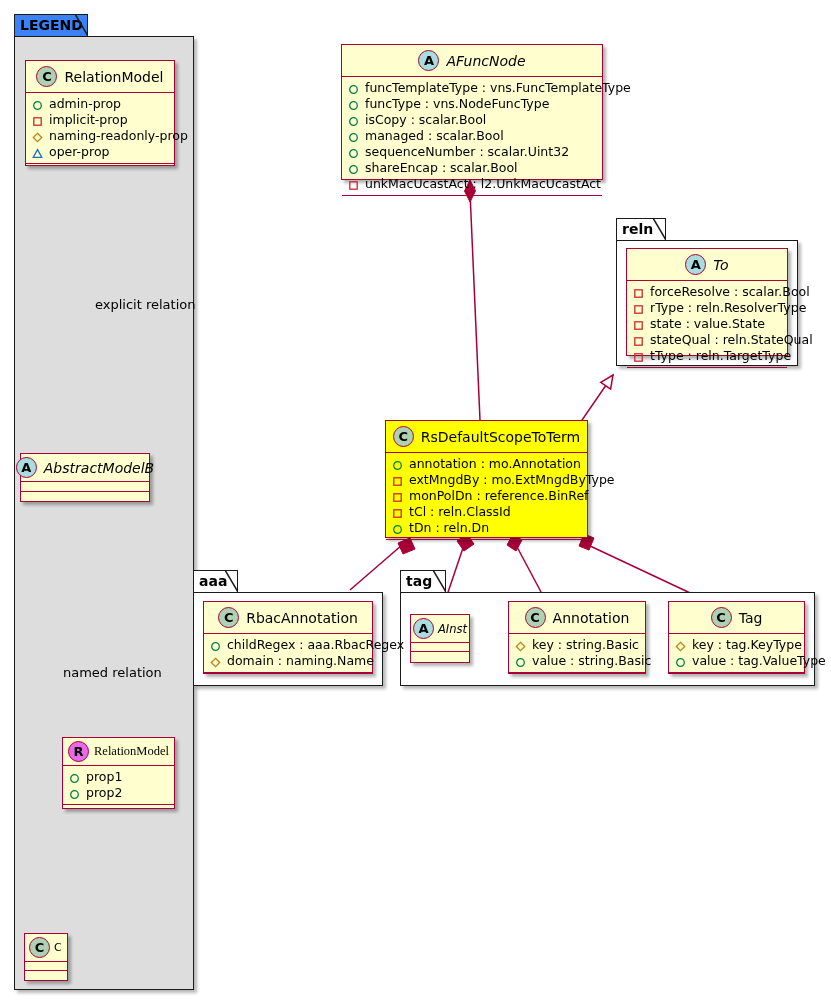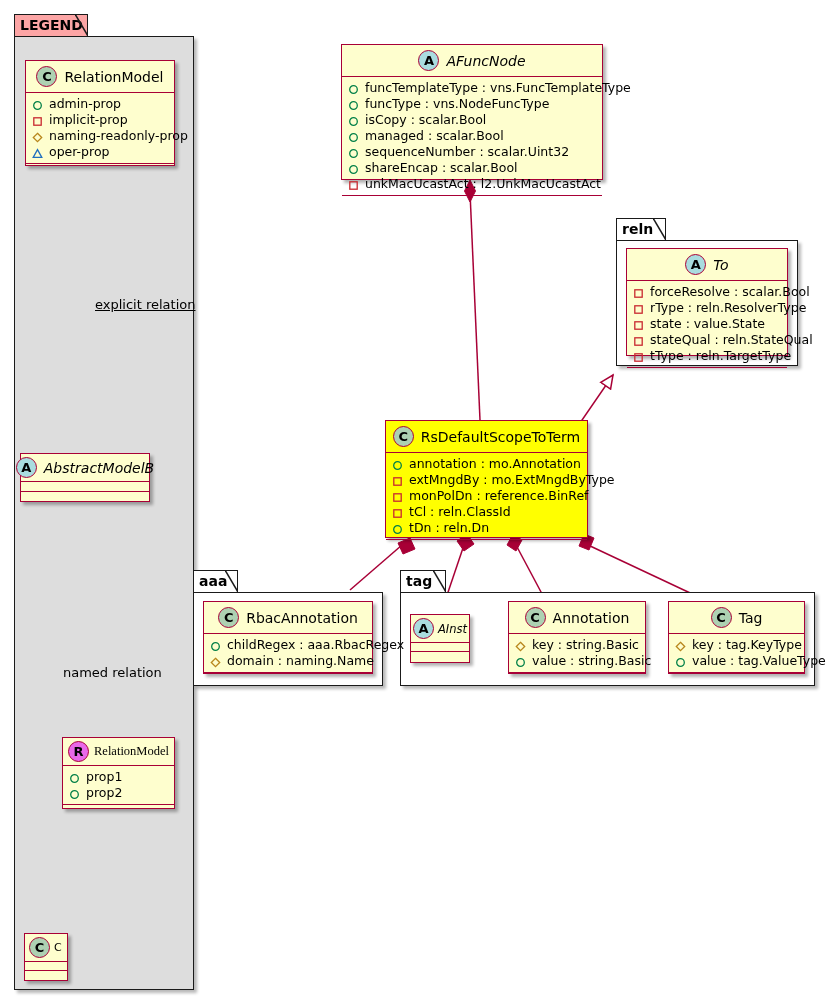--- a/index.html
+++ b/index.html
@@ -60,21 +60,21 @@
   }
   .pkg-body {
     position: absolute;
     left: 0;
     box-sizing: border-box;
     border: 1.5px solid #1A1A1A;
     background: #FFFFFF;
     box-shadow: 3px 3px 3px rgba(0,0,0,0.28);
   }
   .pkg-legend .pkg-body { background: #DDDDDD; }
-  .pkg-legend .pkg-tab  { background: #fca5a5; }
+  .pkg-legend .pkg-tab  { background: #3b82f6; }
 
   
   .uml {
     position: absolute;
     box-sizing: border-box;
     border: 1.5px solid #A80036;
     background: #FEFECE;
     box-shadow: 3px 3px 3px rgba(0,0,0,0.30);
     z-index: 5;
   }
@@ -252,21 +252,21 @@
           <svg width="11" height="11" viewBox="0 0 11 11">
               <path d="M5.5,1.6 L9.8,9.4 L1.2,9.4 z" fill="none" stroke="#1F6FBF" stroke-width="1.3"></path>
             </svg>
         </span>
         <span>oper-prop</span>
       </div>
     </div>
     <div class="methods"></div>
   </div>
 
-  <div class="edge-label" style="left:95px; top:297px;text-decoration:underline;">explicit relation</div>
+  <div class="edge-label" style="left:95px; top:297px;">explicit relation</div>
 
   <div class="uml" style="left:20px; top:453px; width:130px; height:49px;">
     <div class="title" style="padding:3px 8px; border-bottom:1.5px solid #A80036;">
       <span class="badge a">A</span>
       <span class="nm italic">AbstractModelB</span>
     </div>
     <div class="attrs empty"></div>
     <div class="methods"></div>
   </div>
 

